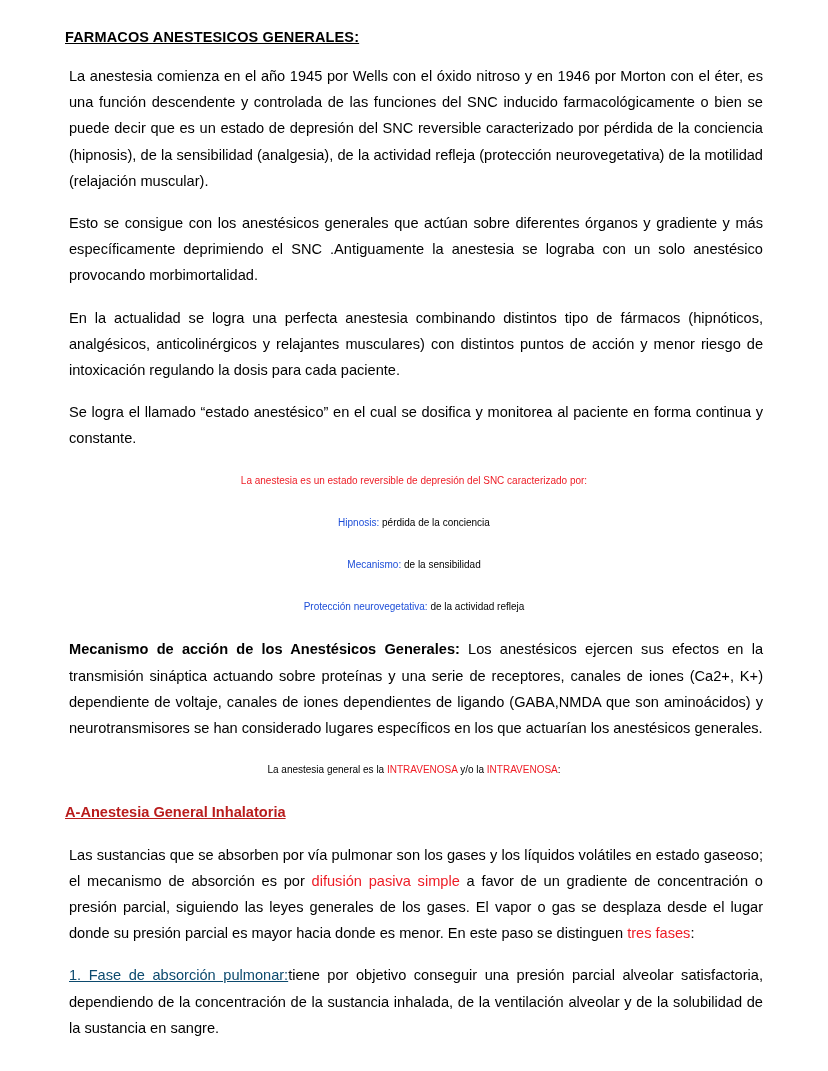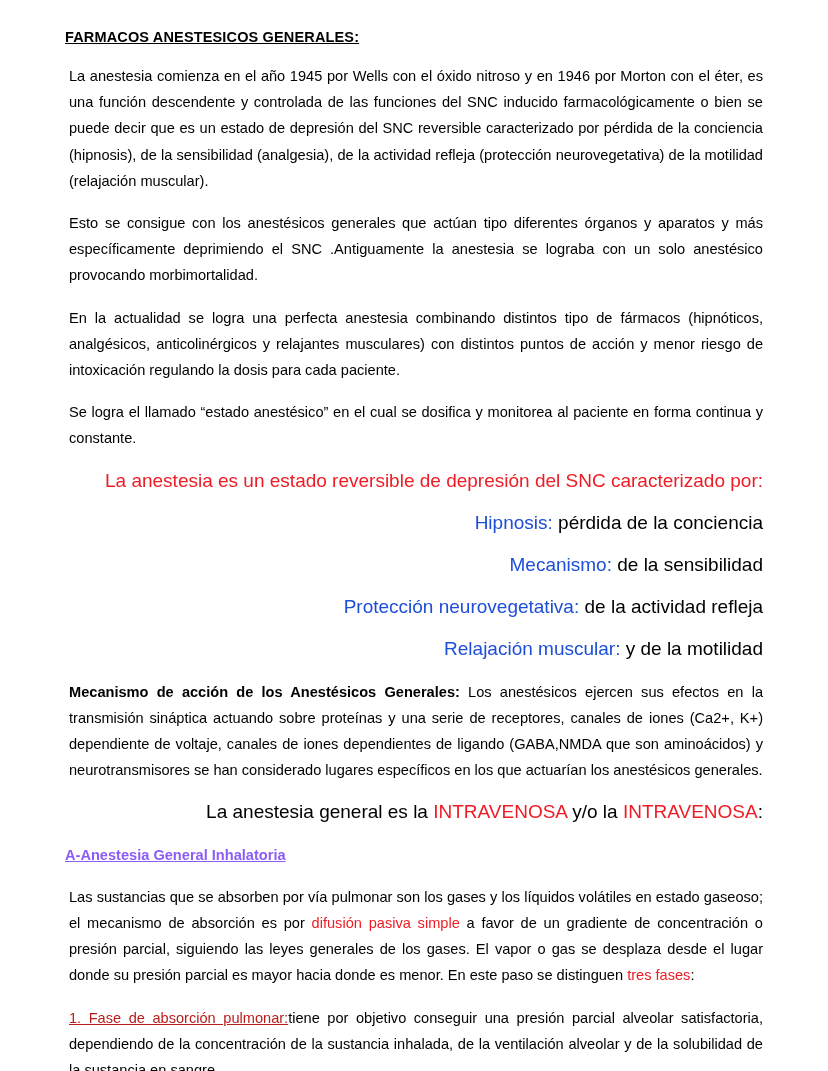--- a/index.html
+++ b/index.html
@@ -37,74 +37,73 @@
   p.para {
     font-size: 14.6px;
     line-height: 26.2px;
     text-align: justify;
     text-justify: inter-word;
     margin: 0 0 16px 4px;
     color: #000000;
     hyphens: none;
   }
   p.line {
-    font-size: 19px;
+    font-size: 10px;
     line-height: 26.2px;
-    text-align: right;
+    text-align: center;
     margin: 0 0 16px 0;
   }
   .red {
     color: #ee1c25;
   }
   .bold {
     font-weight: bold;
   }
   .heading-red {
     font-size: 14.6px;
     line-height: 26.2px;
     font-weight: bold;
-    color: #8b5cf6;
+    color: #b91c1c;
     text-decoration: underline;
     margin: 0 0 16px 0;
     display: block;
   }
   .u-red {
-    color: #b91c1c;
+    color: #0c4a6e;
     text-decoration: underline;
     white-space: nowrap;
   }
   .defn-label {
     color: #1d4ed8;
   }
 </style>
 </head>
 <body>
 
 <div class="page">
   <div class="content">
 
     <div class="doc-title">FARMACOS ANESTESICOS GENERALES:</div>
 
     <p class="para">La anestesia comienza en el año 1945 por Wells con el óxido nitroso y en 1946 por Morton con el éter, es una función descendente y controlada de las funciones del SNC inducido farmacológicamente o bien se puede decir que es un estado de depresión del SNC reversible caracterizado por pérdida de la conciencia (hipnosis), de la sensibilidad (analgesia), de la actividad refleja (protección neurovegetativa)  de la motilidad (relajación muscular).</p>
 
-    <p class="para">Esto se consigue con los anestésicos generales que actúan tipo diferentes órganos y aparatos y más específicamente deprimiendo el SNC .Antiguamente la anestesia se lograba con un solo anestésico provocando morbimortalidad.</p>
+    <p class="para">Esto se consigue con los anestésicos generales que actúan sobre diferentes órganos y gradiente y más específicamente deprimiendo el SNC .Antiguamente la anestesia se lograba con un solo anestésico provocando morbimortalidad.</p>
 
     <p class="para">En la actualidad se logra una perfecta anestesia combinando distintos tipo de  fármacos (hipnóticos, analgésicos, anticolinérgicos y relajantes musculares) con  distintos puntos de acción y menor riesgo de  intoxicación regulando la dosis para cada paciente.</p>
 
     <p class="para">Se logra el llamado “estado anestésico” en el cual se dosifica y monitorea al paciente en forma continua y constante.</p>
 
     <p class="line red">La anestesia es un estado reversible de depresión del SNC caracterizado por:</p>
 
     <p class="line"><span class="defn-label">Hipnosis:</span><span> pérdida de la conciencia</span></p>
 
     <p class="line"><span class="defn-label">Mecanismo:</span><span> de la sensibilidad</span></p>
 
     <p class="line"><span class="defn-label">Protección neurovegetativa:</span><span> de la actividad refleja</span></p>
 
-    <p class="line"><span class="defn-label">Relajación muscular:</span><span> y de la motilidad</span></p>
 
     <p class="para"><span class="bold">Mecanismo de acción de los Anestésicos Generales:</span><span> Los anestésicos ejercen sus efectos en la transmisión sináptica actuando sobre proteínas y una serie de receptores,  canales de iones (Ca2+, K+) dependiente de voltaje, canales de iones dependientes de ligando (GABA,NMDA que son aminoácidos) y neurotransmisores se han considerado lugares específicos en los que actuarían los anestésicos generales.</span></p>
 
     <p class="line"><span>La anestesia general es la </span><span class="red">INTRAVENOSA</span><span> y/o la </span><span class="red">INTRAVENOSA</span><span>:</span></p>
 
     <span class="heading-red">A-Anestesia General Inhalatoria</span>
 
     <p class="para"><span>Las sustancias que se absorben por vía pulmonar son los gases y los líquidos volátiles en estado gaseoso; el mecanismo de absorción es por </span><span class="red">difusión pasiva simple</span><span> a favor de un gradiente de concentración o presión parcial, siguiendo las leyes generales de los gases.   El vapor o gas se desplaza desde el lugar donde su presión parcial es mayor hacia donde es menor. En este paso se distinguen </span><span class="red">tres fases</span><span>:</span></p>
 
     <p class="para"><span class="u-red">1.  Fase  de  absorción  pulmonar:</span><span>tiene  por  objetivo  conseguir  una  presión  parcial  alveolar satisfactoria, dependiendo de la concentración de la sustancia  inhalada, de la ventilación alveolar y  de la solubilidad de la sustancia en sangre.</span></p>

